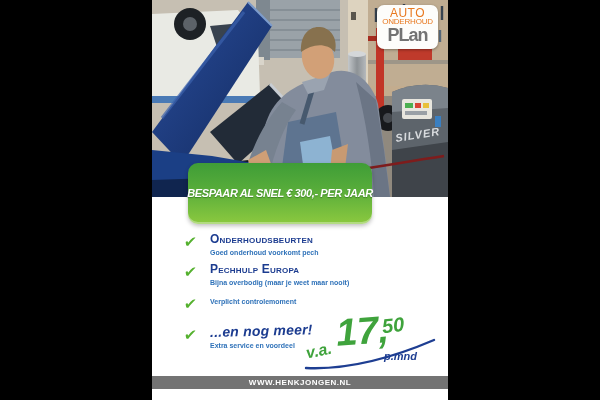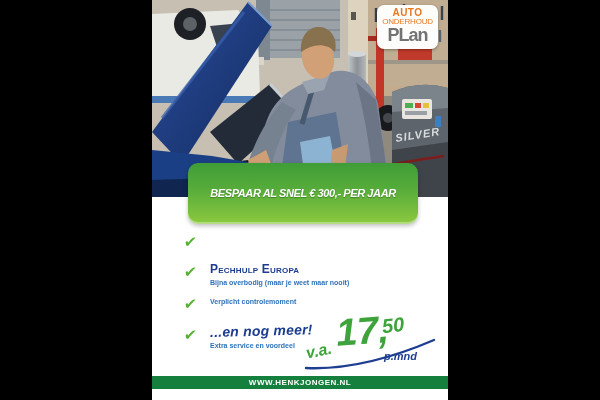--- a/index.html
+++ b/index.html
@@ -9,26 +9,26 @@
 
   .flyer { position:absolute; left:152px; top:0; width:296px; height:400px;
            background:#ffffff; overflow:hidden; }
 
   .photo { position:absolute; left:0; top:0; width:296px; height:197px; display:block; }
 
   
   .logo-badge { position:absolute; left:225px; top:5px; width:61px; height:44px;
                 background:#fdfdfb; border-radius:7px; box-shadow:0 1px 3px rgba(0,0,0,.35);
                 text-align:center; padding-top:4px; }
-  .logo-line1 { font-size:10px; font-weight:700; letter-spacing:.5px; color:#e8781f; line-height:8px; }
+  .logo-line1 { font-size:12px; font-weight:400; letter-spacing:.5px; color:#e8781f; line-height:8px; }
   .logo-line2 { font-size:8px; font-weight:400; letter-spacing:-.2px; color:#e8781f; line-height:9px; }
   .logo-line3 { font-size:18px; font-weight:800; letter-spacing:-1px; color:#737373; line-height:19px; }
 
   
-  .banner { position:absolute; left:36px; top:163px; width:230px; height:61px;
+  .banner { position:absolute; left:36px; top:163px; width:184px; height:61px;
             border-radius:10px;
             background:linear-gradient(180deg,#3f9d37 0%,#55ab3a 40%,#8cc93f 100%);
             box-shadow:0 2px 4px rgba(0,0,0,.25), inset 0 -2px 0 rgba(255,255,255,.35);
             display:flex; flex-direction:column; justify-content:center; align-items:center; }
   .banner-line { color:#fff; font-weight:bold; font-style:italic; font-size:11px;
                  letter-spacing:-.4px; white-space:nowrap; line-height:15px;
                  text-shadow:0 1px 1px rgba(0,60,0,.4); }
 
   
   .check-item { position:absolute; left:32px; width:240px; }
@@ -46,21 +46,21 @@
   .price { position:absolute; left:148px; top:316px; width:150px; height:66px; }
   .price span { position:absolute; font-weight:bold; font-style:italic; }
   .price-prefix { left:6px; top:26px; font-size:16px; color:#3fa33c; transform:rotate(-12deg); }
   .price-amount { left:36px; top:-6px; font-size:38px; color:#3fa33c; transform:rotate(-4deg); }
   .price-cents  { left:82px; top:-2px; font-size:20px; color:#3fa33c; transform:rotate(-6deg); }
   .price-suffix { left:84px; top:34px; font-size:11px; color:#1e3e92; }
   .price-swoosh { position:absolute; left:0; top:0; width:150px; height:66px; }
 
   
   .footer-bar { position:absolute; left:0; top:376px; width:296px; height:13px;
-                background:#15803d; display:flex; justify-content:center; align-items:center; }
+                background:#737373; display:flex; justify-content:center; align-items:center; }
   .footer-url { color:#fff; font-size:8px; font-weight:bold; letter-spacing:.5px; line-height:13px; }
 </style>
 </head>
 <body>
 
 <div class="stage">
   <div class="flyer">
 
     <svg class="photo" viewBox="0 0 296 197" preserveAspectRatio="none">
       <defs>
@@ -169,20 +169,24 @@
       <div class="logo-line2">ONDERHOUD</div>
       <div class="logo-line3">PLan</div>
     </div>
 
     <div class="banner">
       <div class="banner-line">BESPAAR AL SNEL € 300,- PER JAAR</div>
     </div>
 
     <div class="check-item ci-1">
       <span class="check-icon">✔</span>
+      <div class="check-text">
+        <div class="check-title">Onderhoudsbeurten</div>
+        <div class="check-sub">Goed onderhoud voorkomt pech</div>
+      </div>
     </div>
     <div class="check-item ci-2">
       <span class="check-icon">✔</span>
       <div class="check-text">
         <div class="check-title">Pechhulp Europa</div>
         <div class="check-sub">Bijna overbodig (maar je weet maar nooit)</div>
       </div>
     </div>
     <div class="check-item ci-3">
       <span class="check-icon">✔</span>

